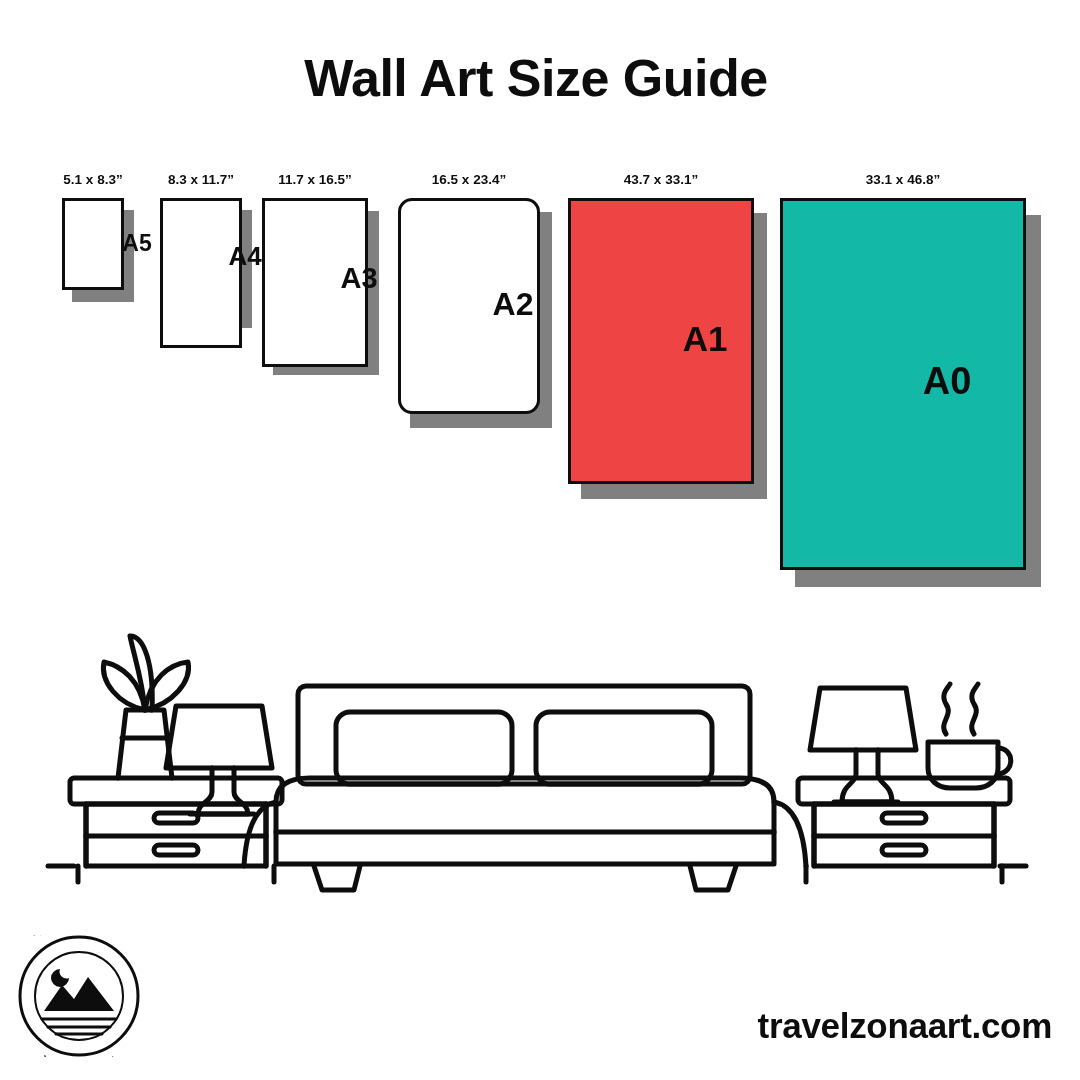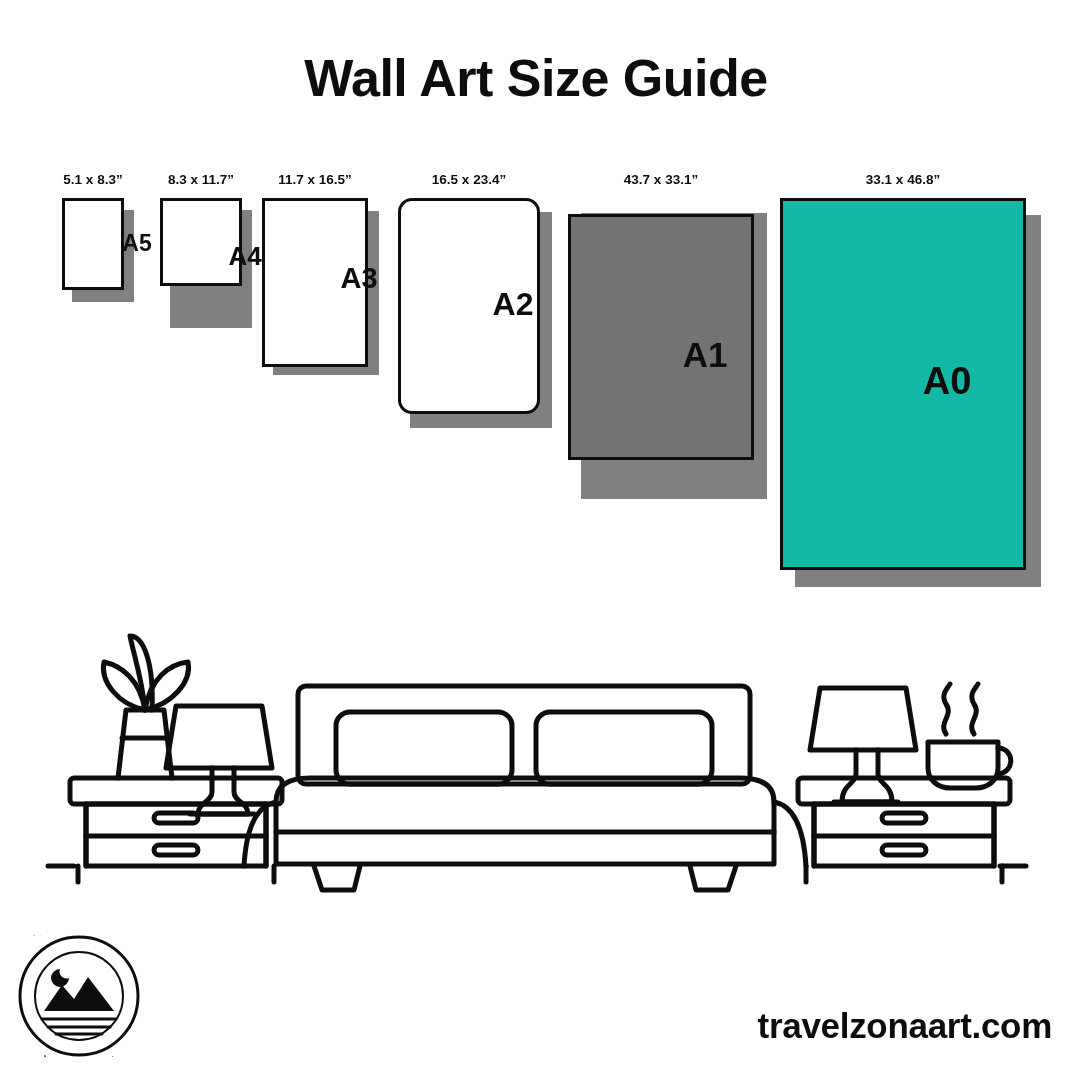--- a/index.html
+++ b/index.html
@@ -103,42 +103,42 @@
     <div class="frame-group" style="left: 0px; top: 0px;">
       <div class="frame-dim" style="left: 93px; top: 172px;">5.1 x 8.3”</div>
       <div class="frame-shadow" style="left: 72px; top: 210px; width: 62px; height: 92px; background: rgb(128, 128, 128);"></div>
       <div class="frame-box" style="left: 62px; top: 198px; width: 62px; height: 92px; background: rgb(255, 255, 255); border-color: rgb(13, 13, 13);">
         <div class="frame-label" style="font-size: 23px; top: 29.44px; color: rgb(13, 13, 13);">A5</div>
       </div>
     </div>
     <div class="frame-group" style="left: 0px; top: 0px;">
       <div class="frame-dim" style="left: 201px; top: 172px;">8.3 x 11.7”</div>
       <div class="frame-shadow" style="left: 170px; top: 210px; width: 82px; height: 118px; background: rgb(128, 128, 128);"></div>
-      <div class="frame-box" style="left: 160px; top: 198px; width: 82px; height: 88px; background: rgb(255, 255, 255); border-color: rgb(13, 13, 13);">
+      <div class="frame-box" style="left: 160px; top: 198px; width: 82px; height: 150px; background: rgb(255, 255, 255); border-color: rgb(13, 13, 13);">
         <div class="frame-label" style="font-size: 26px; top: 40.28px; color: rgb(13, 13, 13);">A4</div>
       </div>
     </div>
     <div class="frame-group" style="left: 0px; top: 0px;">
       <div class="frame-dim" style="left: 315px; top: 172px;">11.7 x 16.5”</div>
       <div class="frame-shadow" style="left: 273px; top: 211px; width: 106px; height: 164px; background: rgb(128, 128, 128);"></div>
       <div class="frame-box" style="left: 262px; top: 198px; width: 106px; height: 169px; background: rgb(255, 255, 255); border-color: rgb(13, 13, 13);">
         <div class="frame-label" style="font-size: 29px; top: 61.12px; color: rgb(13, 13, 13);">A3</div>
       </div>
     </div>
     <div class="frame-group" style="left: 0px; top: 0px;">
       <div class="frame-dim" style="left: 469px; top: 172px;">16.5 x 23.4”</div>
       <div class="frame-shadow" style="left: 410px; top: 212px; width: 142px; height: 216px; background: rgb(128, 128, 128);"></div>
       <div class="frame-box" style="left: 398px; top: 198px; width: 142px; height: 216px; background: rgb(255, 255, 255); border-color: rgb(13, 13, 13); border-radius: 14px;">
         <div class="frame-label" style="font-size: 32px; top: 84.96px; color: rgb(13, 13, 13);">A2</div>
       </div>
     </div>
     <div class="frame-group" style="left: 0px; top: 0px;">
       <div class="frame-dim" style="left: 661px; top: 172px;">43.7 x 33.1”</div>
       <div class="frame-shadow" style="left: 581px; top: 213px; width: 186px; height: 286px; background: rgb(128, 128, 128);"></div>
-      <div class="frame-box" style="left: 568px; top: 214px; width: 186px; height: 246px; background: #737373; border-color: rgb(13, 13, 13);">
+      <div class="frame-box" style="left: 568px; top: 198px; width: 186px; height: 286px; background: #ef4444; border-color: rgb(13, 13, 13);">
         <div class="frame-label" style="font-size: 35px; top: 117.8px; color: rgb(13, 13, 13);">A1</div>
       </div>
     </div>
     <div class="frame-group" style="left: 0px; top: 0px;">
       <div class="frame-dim" style="left: 903px; top: 172px;">33.1 x 46.8”</div>
       <div class="frame-shadow" style="left: 795px; top: 215px; width: 246px; height: 372px; background: rgb(128, 128, 128);"></div>
       <div class="frame-box" style="left: 780px; top: 198px; width: 246px; height: 372px; background: #14b8a6; border-color: rgb(13, 13, 13);">
         <div class="frame-label" style="font-size: 38px; top: 158.64px; color: rgb(13, 13, 13);">A0</div>
       </div>
     </div>

